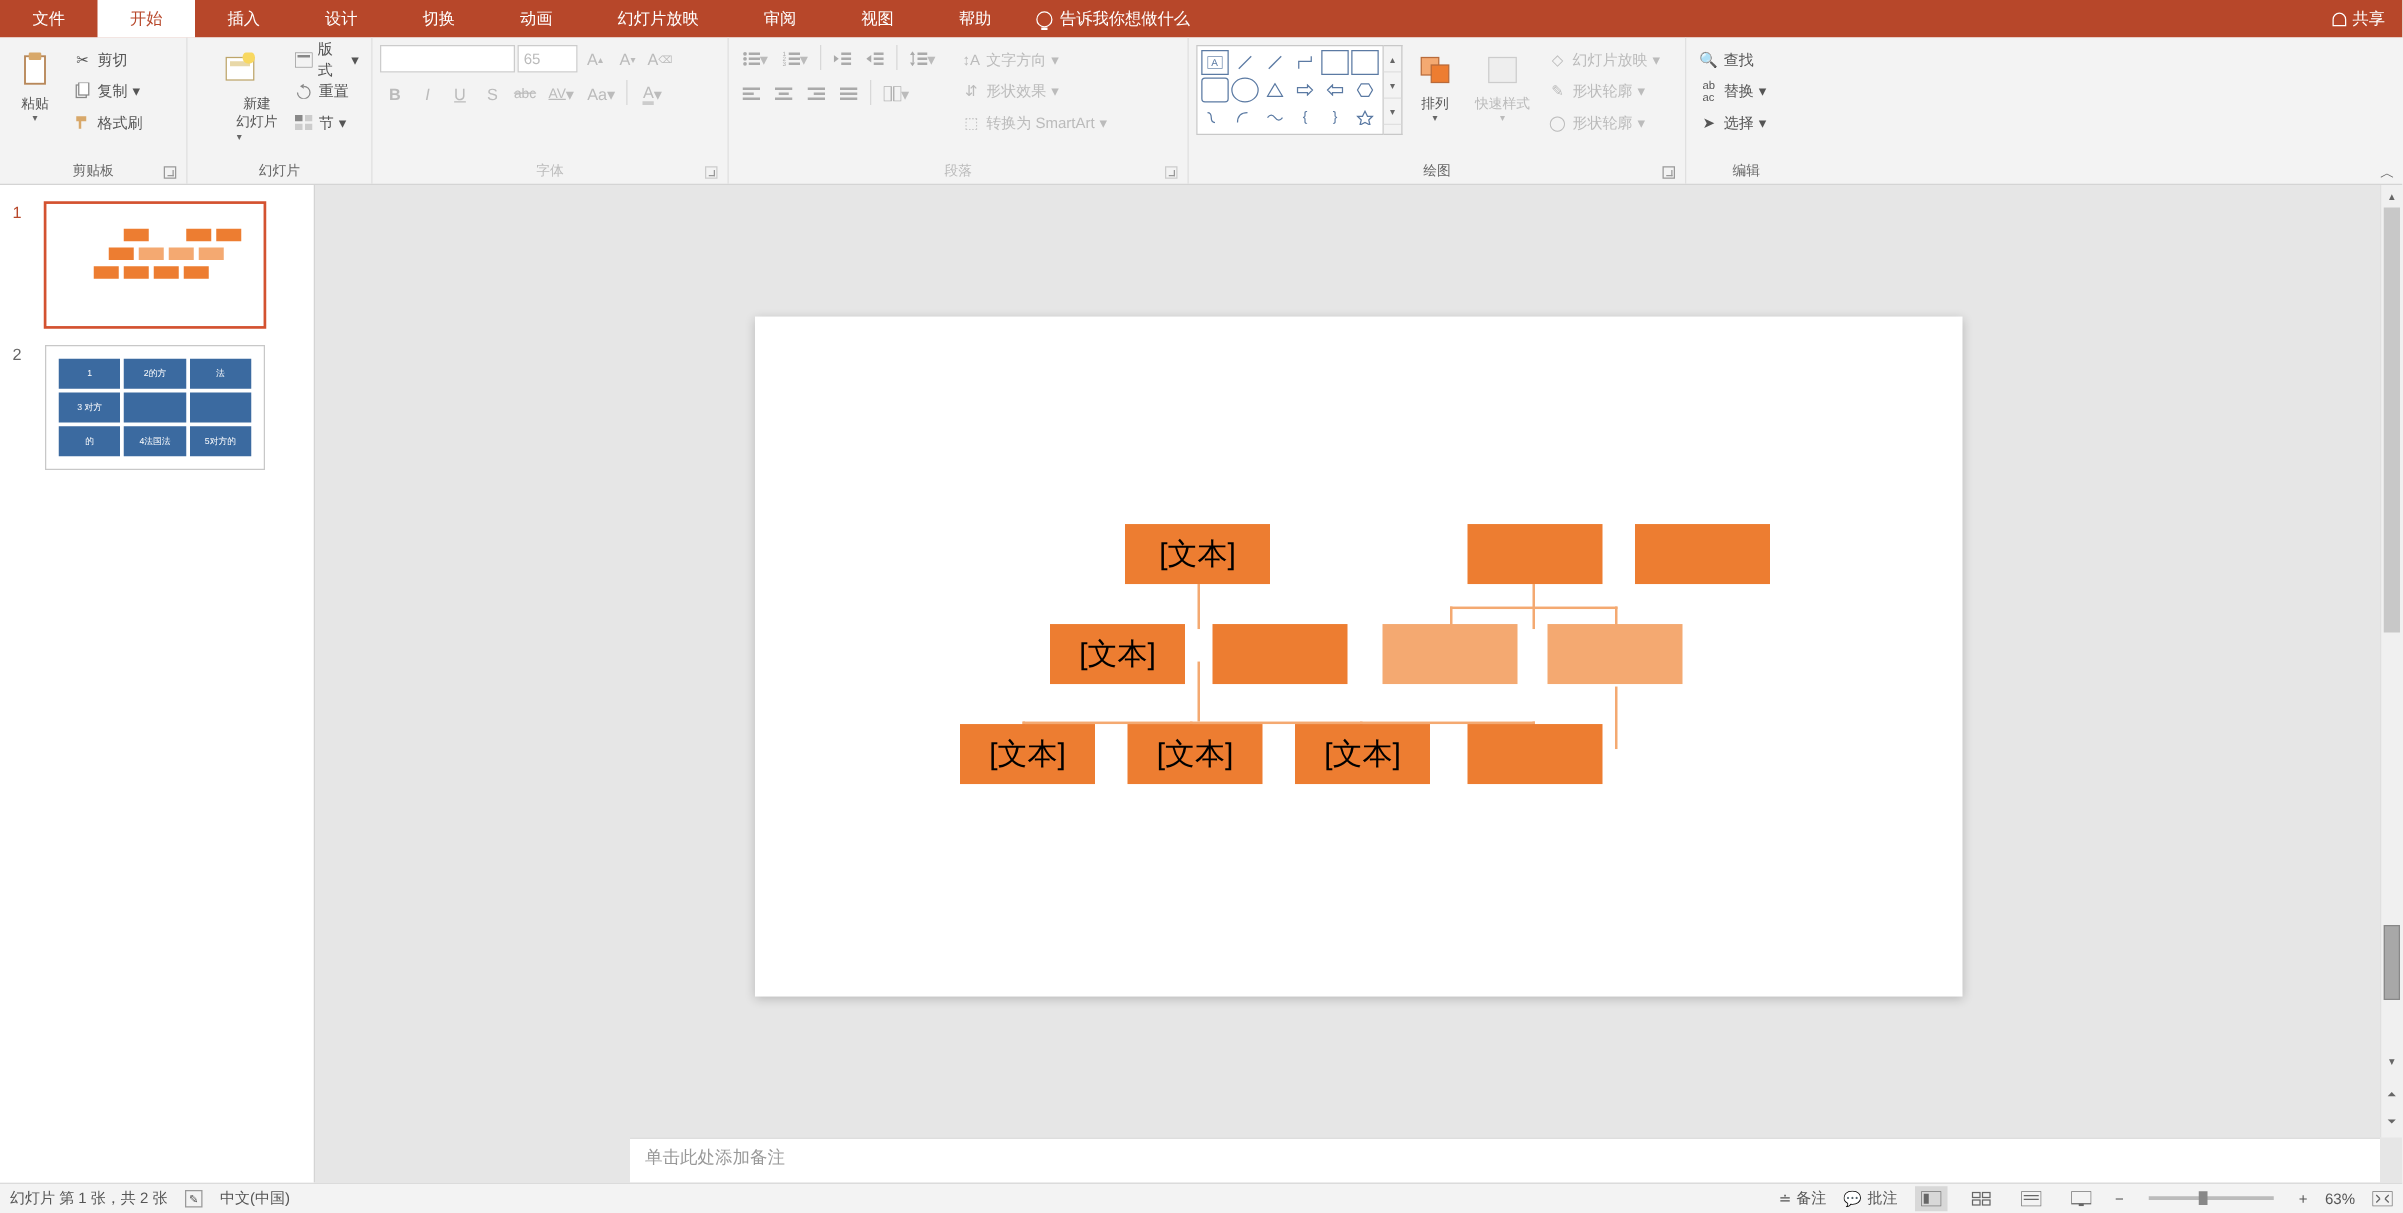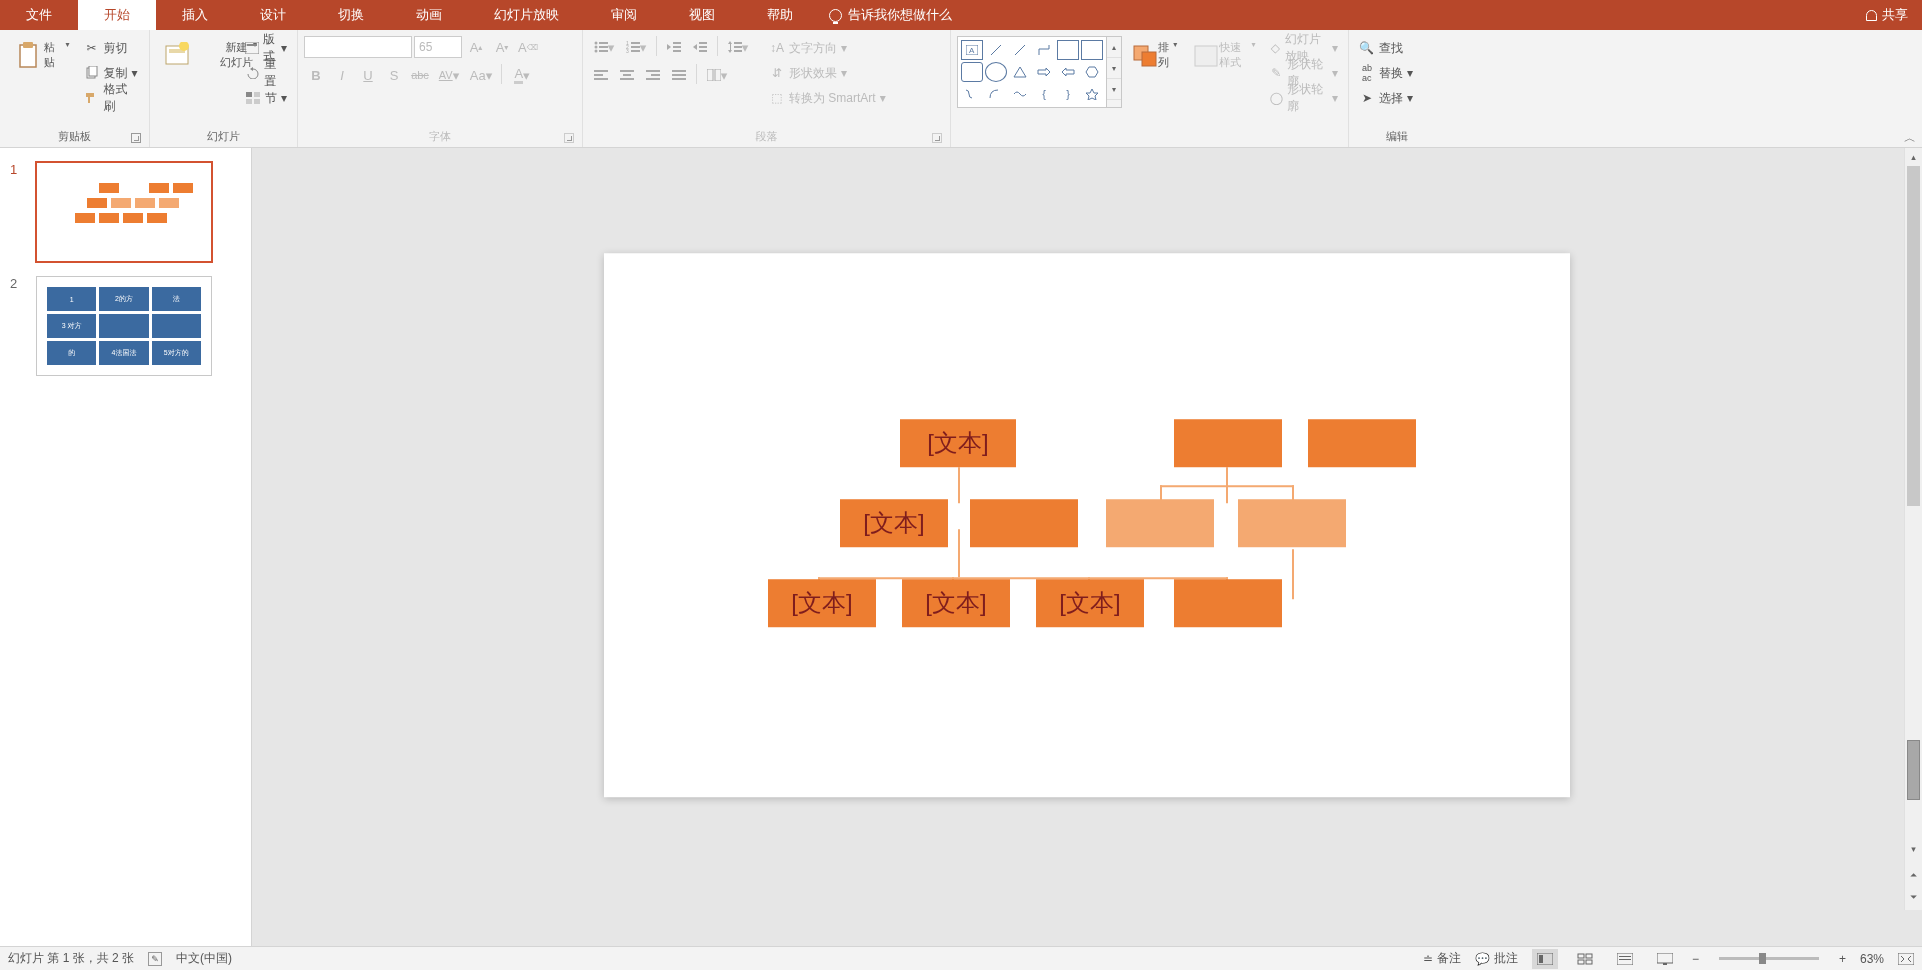--- a/index.html
+++ b/index.html
@@ -17,21 +17,21 @@
 .person-icon { width: 11px; height: 11px; border: 1.2px solid #fff; border-radius: 50% 50% 0 0; position: relative; }
 
 
 .ribbon { background: #f3f3f3; height: 118px; display: flex; border-bottom: 1px solid #d4d4d4; }
 .ribbon-group { border-right: 1px solid #e0e0e0; display: flex; flex-direction: column; justify-content: space-between; padding: 4px 6px 0; }
 .ribbon-group-content { flex: 1; display: flex; align-items: flex-start; gap: 4px; padding-top: 2px; }
 .ribbon-group-label { text-align: center; font-size: 11px; color: #666; padding: 3px 0; position: relative; }
 .ribbon-group-label .launcher { position: absolute; right: 2px; bottom: 4px; width: 10px; height: 10px; border: 1px solid #999; }
 .ribbon-group-label .launcher::after { content: ""; position: absolute; right: 1px; bottom: 1px; width: 4px; height: 4px; border-right: 1px solid #999; border-bottom: 1px solid #999; }
 
-.big-btn { display: flex; flex-direction: row; align-items: flex-start; justify-content: flex-start; padding: 4px 6px; font-size: 11px; color: #555; cursor: pointer; min-width: 42px; }
+.big-btn { display: flex; flex-direction: column; align-items: center; justify-content: flex-start; padding: 4px 6px; font-size: 11px; color: #555; cursor: pointer; min-width: 42px; }
 .big-btn .icon-box { width: 32px; height: 32px; margin-bottom: 3px; display: flex; align-items: center; justify-content: center; }
 .big-btn .caret { font-size: 8px; color: #666; }
 
 .small-row { display: flex; align-items: center; gap: 4px; font-size: 12px; color: #555; padding: 2px 4px; cursor: pointer; height: 24px; }
 .small-row .sm-icon { width: 16px; height: 16px; display: inline-flex; align-items: center; justify-content: center; }
 .col { display: flex; flex-direction: column; gap: 1px; }
 
 .font-select { width: 108px; height: 22px; border: 1px solid #c8c8c8; background: #fff; font-size: 12px; padding: 0 4px; color: #888; }
 .size-select { width: 48px; height: 22px; border: 1px solid #c8c8c8; background: #fff; font-size: 12px; padding: 0 4px; color: #555; }
 .btn-row { display: flex; gap: 2px; align-items: flex-start; }
@@ -58,21 +58,21 @@
 .thumb { width: 176px; height: 100px; border: 1px solid #c8c8c8; background: #fff; position: relative; cursor: pointer; }
 .thumb.selected { outline: 2px solid #d35230; outline-offset: -1px; border-color: #d35230; }
 
 .thumb1-content { position: absolute; inset: 0; }
 .thumb1-content .tb { position: absolute; background: #ed7d31; }
 .thumb2-content { position: absolute; inset: 0; padding: 10px; display: grid; grid-template-columns: repeat(3, 1fr); grid-template-rows: repeat(3, 1fr); gap: 3px; }
 .thumb2-content .cell { background: #3b6aa0; color: #fff; font-size: 7px; display: flex; align-items: center; justify-content: center; }
 
 .canvas-area { flex: 1; background: #e6e6e6; position: relative; overflow: hidden; }
 .slide { position: absolute; left: 50%; top: 50%; transform: translate(-50%, -54%); width: 966px; height: 544px; background: #fff; box-shadow: 0 2px 8px rgba(0,0,0,0.2); }
-.org-box { position: absolute; background: #ed7d31; color: #7f1d1d; display: flex; align-items: center; justify-content: center; font-size: 24px; }
+.org-box { position: absolute; background: #ed7d31; color: #000000; display: flex; align-items: center; justify-content: center; font-size: 24px; }
 .org-box.light { background: #f4a971; }
 .org-line { position: absolute; background: #f4a971; }
 
 .notes-pane { position: absolute; bottom: 0; left: 252px; right: 18px; height: 36px; background: #fff; border-top: 1px solid #d4d4d4; padding: 6px 12px; color: #999; font-size: 14px; }
 
 .vscroll { position: absolute; right: 0; top: 0; bottom: 36px; width: 18px; background: #f0f0f0; border-left: 1px solid #e0e0e0; }
 .vscroll .track-btn { height: 18px; display: flex; align-items: center; justify-content: center; color: #666; font-size: 9px; cursor: pointer; }
 .vscroll .thumb-handle1 { position: absolute; top: 18px; left: 2px; right: 2px; height: 340px; background: #c8c8c8; }
 .vscroll .thumb-handle2 { position: absolute; bottom: 110px; left: 2px; right: 2px; height: 60px; background: #a8a8a8; border: 1px solid #888; }
 
@@ -468,20 +468,24 @@
           <span class="sm-icon">✎</span>
           <span>形状轮廓</span>
             <span class="caret">▾</span>
         </div>
         <div class="small-row">
           <span class="sm-icon">◯</span>
           <span>形状轮廓</span>
             <span class="caret">▾</span>
         </div>
       </div>
+    </div>
+    <div class="ribbon-group-label">
+      <span>绘图</span>
+      <span class="launcher"></span>
     </div>
   </div>
 
   <div class="ribbon-group" style="width:96px;border-right:none;">
     <div class="ribbon-group-content">
       <div class="col">
         <div class="small-row">
           <span class="sm-icon">🔍</span>
           <span>查找</span>
         </div>
@@ -567,20 +571,23 @@
       <div class="org-box" style="left:366px;top:246px;width:108px;height:48px;"></div>
       <div class="org-box light" style="left:502px;top:246px;width:108px;height:48px;"></div>
       <div class="org-box light" style="left:634px;top:246px;width:108px;height:48px;"></div>
 
       <div class="org-box" style="left:164px;top:326px;width:108px;height:48px;">[文本]</div>
       <div class="org-box" style="left:298px;top:326px;width:108px;height:48px;">[文本]</div>
       <div class="org-box" style="left:432px;top:326px;width:108px;height:48px;">[文本]</div>
       <div class="org-box" style="left:570px;top:326px;width:108px;height:48px;"></div>
     </div>
 
+    <div class="notes-pane">
+      <span>单击此处添加备注</span>
+    </div>
 
     <div class="vscroll">
       <div class="track-btn">▴</div>
       <div class="thumb-handle1"></div>
       <div class="thumb-handle2"></div>
       <div class="track-btn" style="position:absolute;bottom:52px;width:100%;">▾</div>
       <div class="track-btn" style="position:absolute;bottom:26px;width:100%;">⏶</div>
       <div class="track-btn" style="position:absolute;bottom:4px;width:100%;">⏷</div>
     </div>
   </div>

